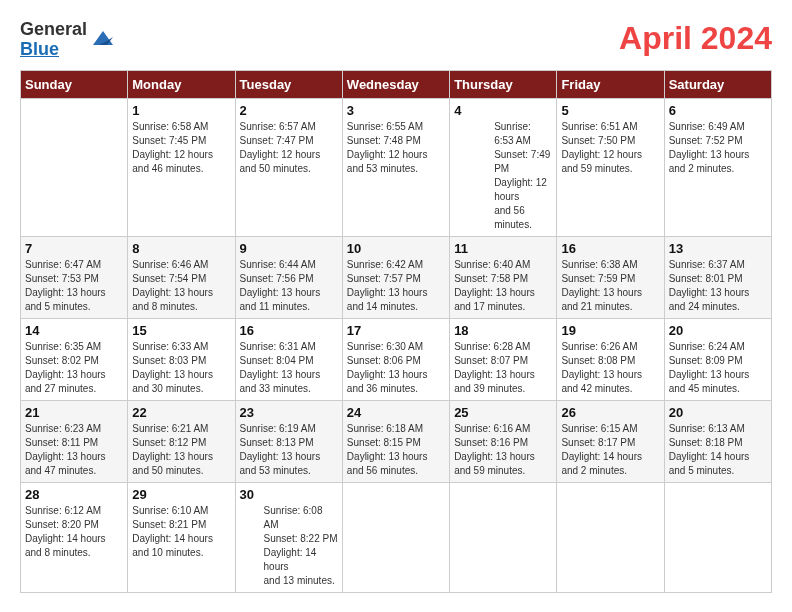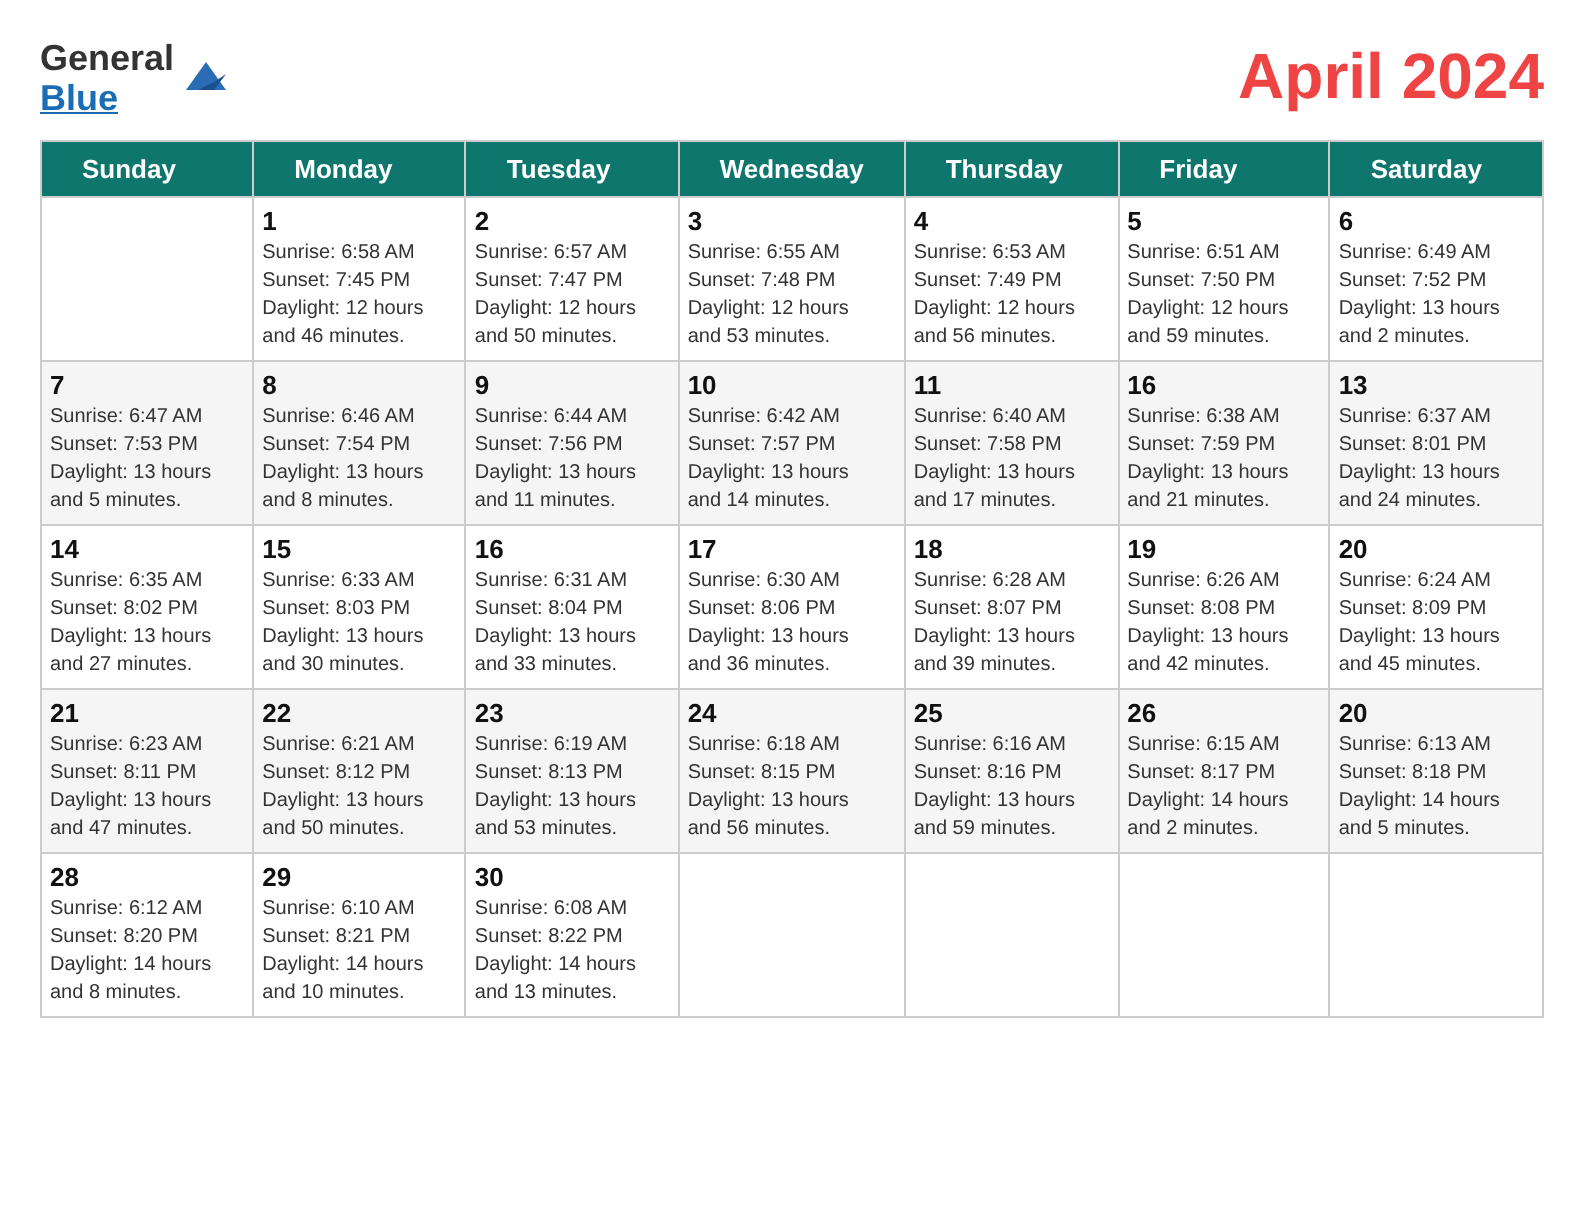--- a/index.html
+++ b/index.html
@@ -47,23 +47,23 @@
     .subtitle {
       font-size: 16px;
       color: #333;
     }
     .calendar {
       width: 100%;
       border-collapse: collapse;
       font-size: 11px;
     }
     .calendar th {
-      background: #0f766e;
+      background: #7f1d1d;
       color: #fff;
-      padding: 6px 20px;
+      padding: 6px 4px;
       text-align: left;
       font-size: 13px;
       font-weight: bold;
       border: 1px solid #ccc;
     }
     .calendar td {
       border: 1px solid #ccc;
       vertical-align: top;
       padding: 4px;
       width: calc(100% / 7);
@@ -135,21 +135,21 @@
         </td>
         <td>
           <div class="day-num">3</div>
           <div class="day-info" style="white-space: pre-line;">Sunrise: 6:55 AM
 Sunset: 7:48 PM
 Daylight: 12 hours
 and 53 minutes.</div>
         </td>
         <td>
           <div class="day-num">4</div>
-          <div class="day-info" style="white-space: pre-line;">Sunrise: 6:53 AM
+          <div class="day-info" style="white-space: pre-line; margin-left: 40px;">Sunrise: 6:53 AM
 Sunset: 7:49 PM
 Daylight: 12 hours
 and 56 minutes.</div>
         </td>
         <td>
           <div class="day-num">5</div>
           <div class="day-info" style="white-space: pre-line;">Sunrise: 6:51 AM
 Sunset: 7:50 PM
 Daylight: 12 hours
 and 59 minutes.</div>
@@ -325,21 +325,21 @@
         </td>
         <td>
           <div class="day-num">29</div>
           <div class="day-info" style="white-space: pre-line;">Sunrise: 6:10 AM
 Sunset: 8:21 PM
 Daylight: 14 hours
 and 10 minutes.</div>
         </td>
         <td>
           <div class="day-num">30</div>
-          <div class="day-info" style="white-space: pre-line;">Sunrise: 6:08 AM
+          <div class="day-info" style="white-space: pre-line; margin-left: 24px;">Sunrise: 6:08 AM
 Sunset: 8:22 PM
 Daylight: 14 hours
 and 13 minutes.</div>
         </td>
         <td class="empty-cell"></td>
         <td class="empty-cell"></td>
         <td class="empty-cell"></td>
         <td class="empty-cell"></td>
       </tr>
     </tbody>

